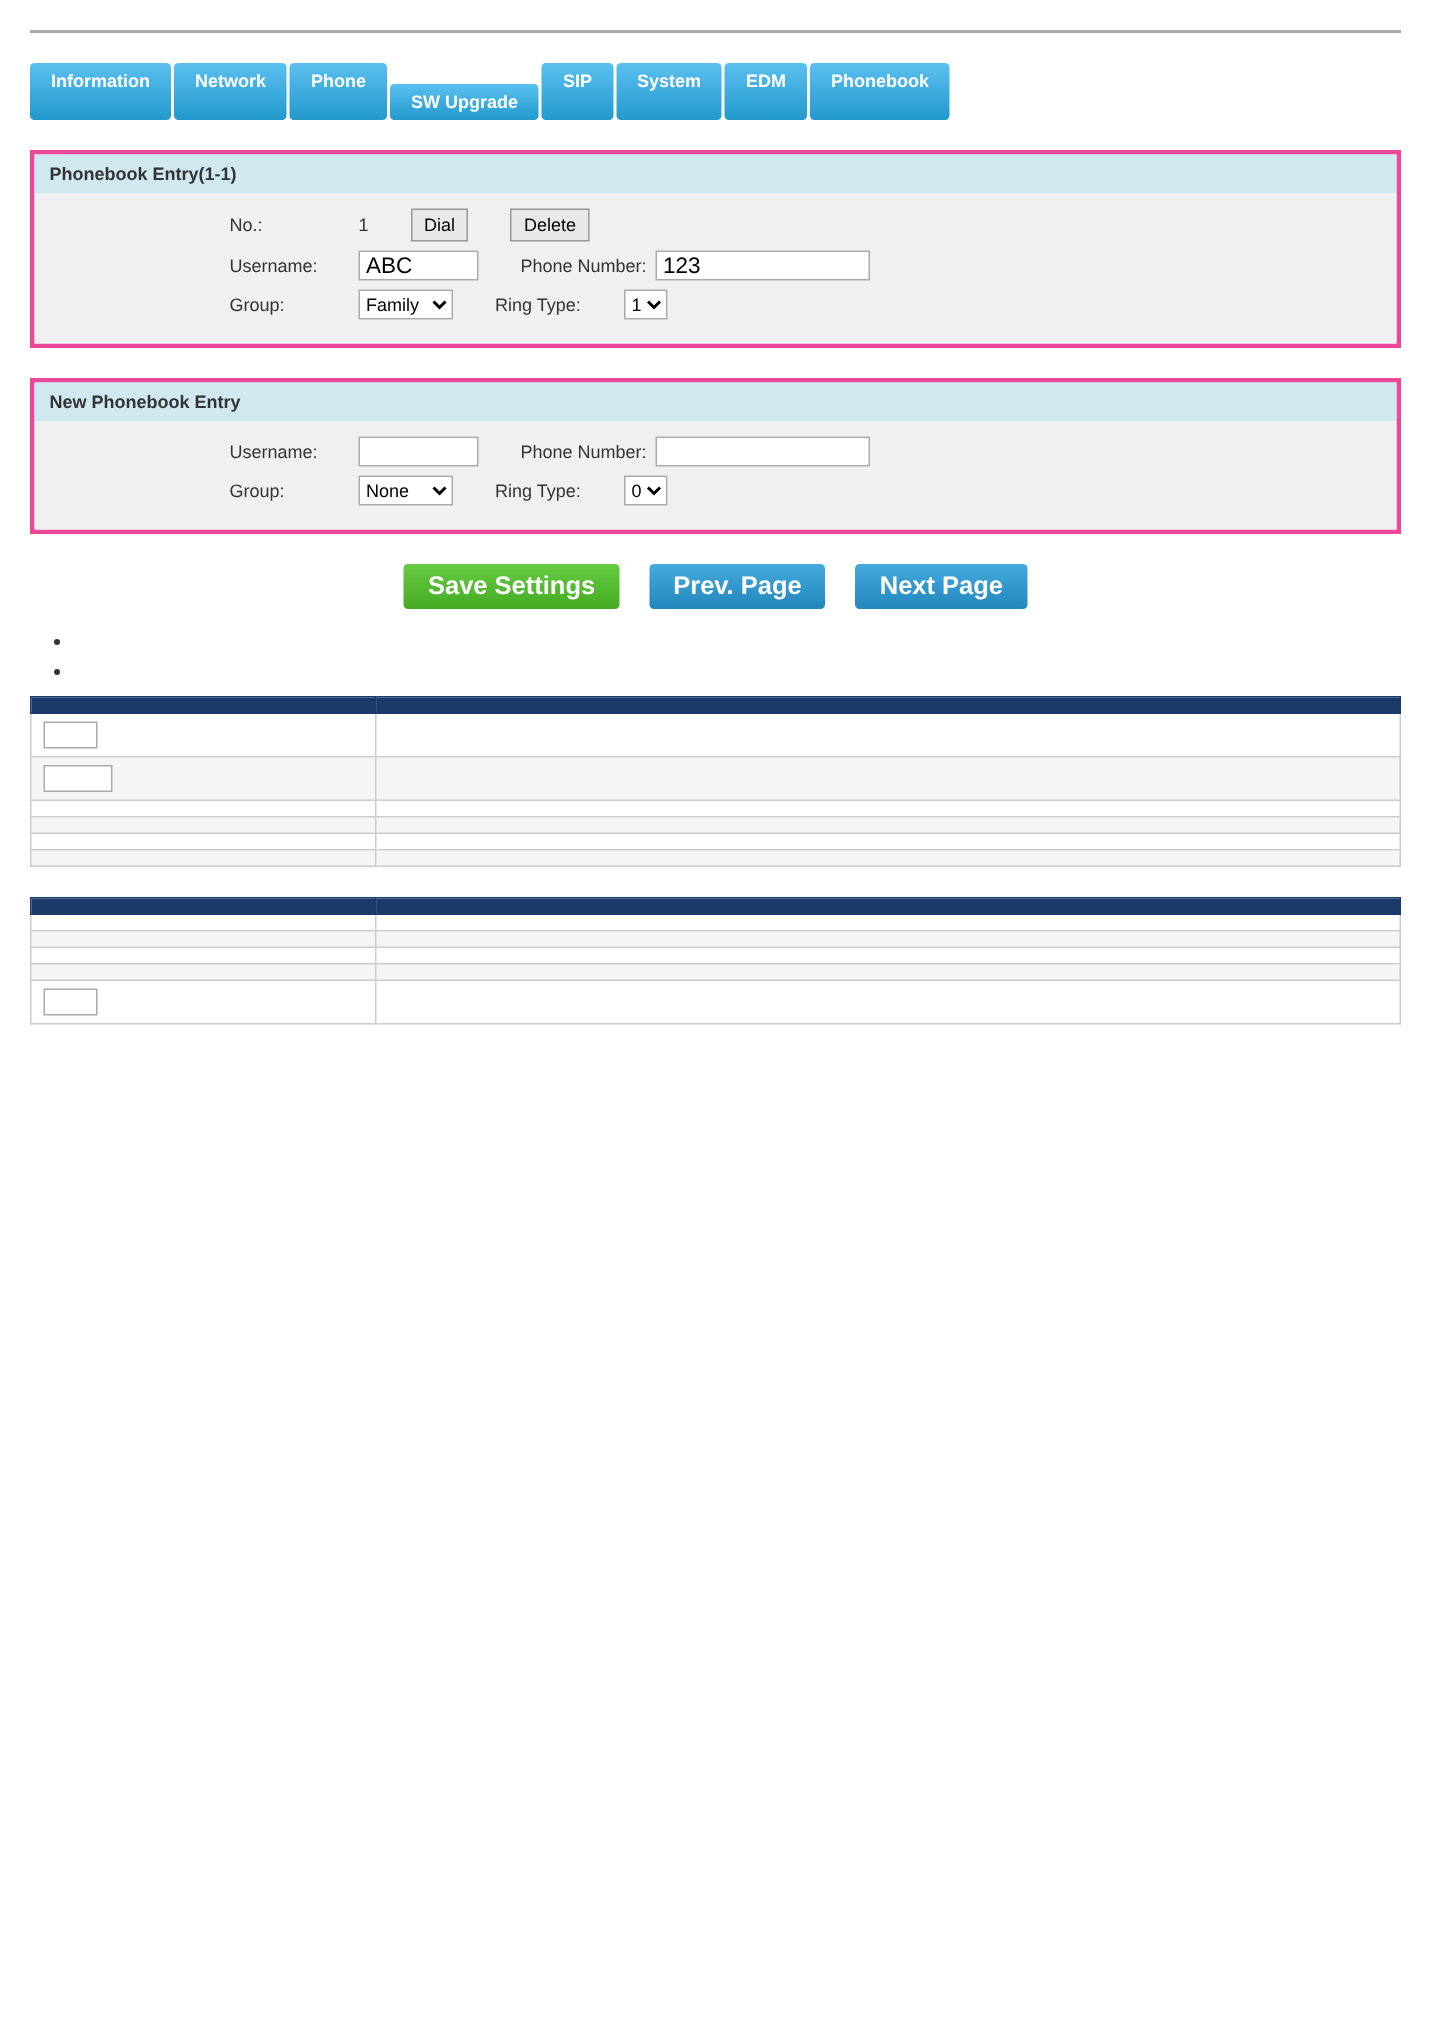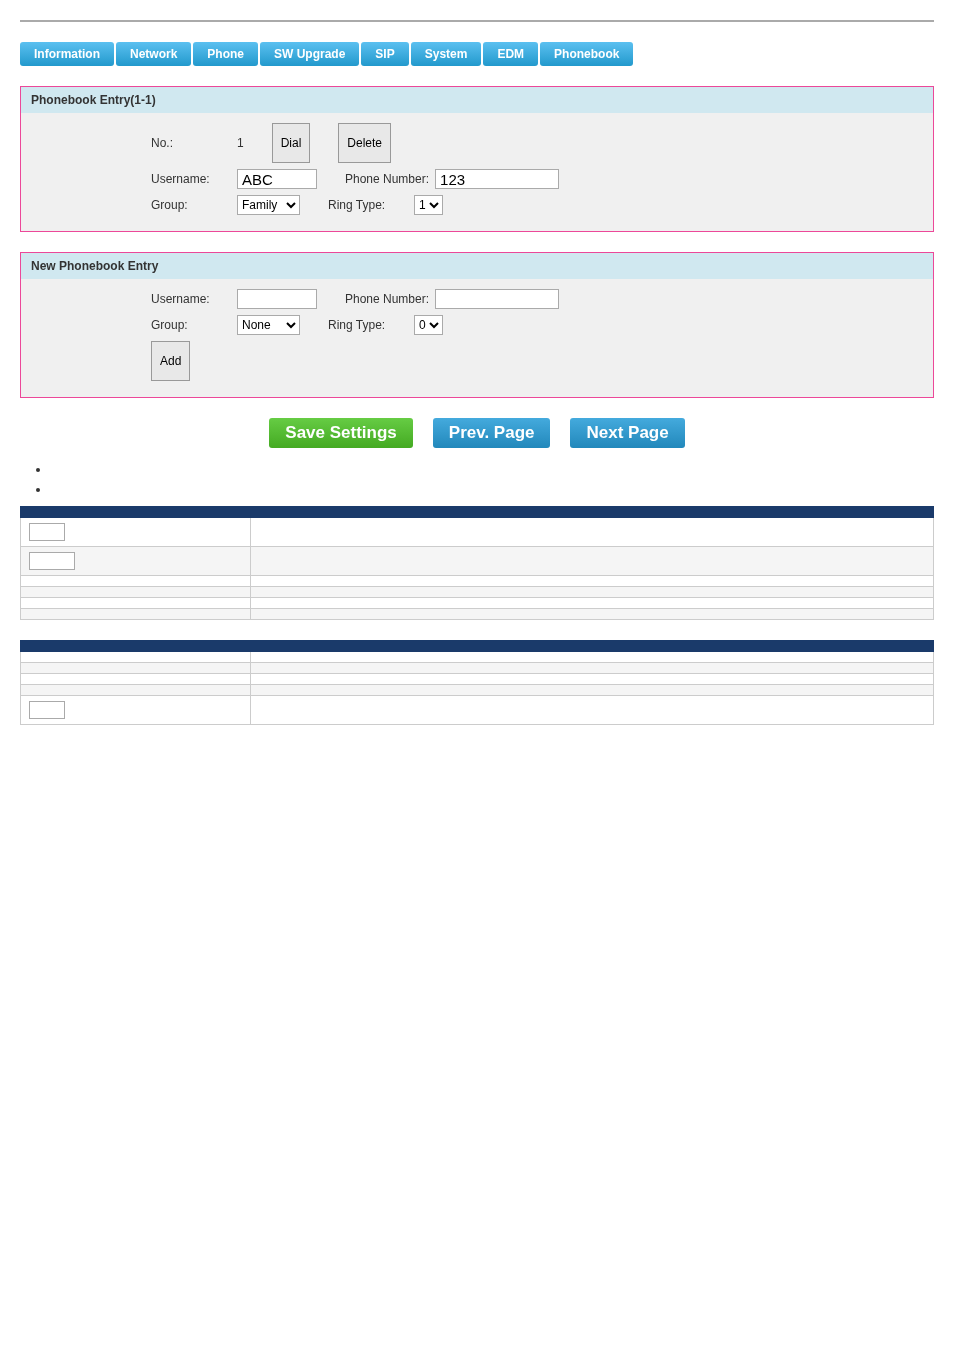--- a/index.html
+++ b/index.html
@@ -26,28 +26,28 @@
       font-size: 12px;
       font-weight: bold;
       color: #fff;
       border-radius: 3px;
       cursor: pointer;
       white-space: nowrap;
     }
     .nav-tab.information { background: linear-gradient(to bottom, #5bc0f0, #2299cc); }
     .nav-tab.network { background: linear-gradient(to bottom, #5bc0f0, #2299cc); }
     .nav-tab.phone { background: linear-gradient(to bottom, #5bc0f0, #2299cc); }
-    .nav-tab.sw-upgrade { background: linear-gradient(to bottom, #5bc0f0, #2299cc); }
+    .nav-tab.sw-upgrade { background: linear-gradient(to bottom, #5bc0f0, #2299cc); margin-top: 14px; }
     .nav-tab.sip { background: linear-gradient(to bottom, #5bc0f0, #2299cc); }
     .nav-tab.system { background: linear-gradient(to bottom, #5bc0f0, #2299cc); }
     .nav-tab.edm { background: linear-gradient(to bottom, #5bc0f0, #2299cc); }
     .nav-tab.phonebook { background: linear-gradient(to bottom, #5bc0f0, #2299cc); }
 
     .content-area {
-      border: 1px solid #ec4899;
+      border: 3px solid #ec4899;
       margin-bottom: 20px;
     }
     .section-header {
       background: #d0e8f0;
       padding: 6px 10px;
       font-weight: bold;
       font-size: 12px;
       color: #333;
     }
     .section-body {
@@ -71,34 +71,34 @@
       font-size: 12px;
     }
     .form-input {
       border: 1px solid #aaa;
       padding: 2px 4px;
       font-size: 15px;
       background: #fff;
       height: 20px;
     }
     .form-input.medium { width: 80px; }
-    .form-input.long { width: 124px; }
+    .form-input.long { width: 143px; }
     select.form-select {
       border: 1px solid #aaa;
       font-size: 12px;
       height: 20px;
       background: #fff;
     }
     .btn {
       padding: 2px 8px;
       font-size: 12px;
       border: 1px solid #999;
       background: #e8e8e8;
       cursor: pointer;
-      height: 40px;
+      height: 22px;
     }
     .btn-action {
       padding: 5px 16px;
       font-size: 17px;
       font-weight: bold;
       color: #fff;
       border: none;
       border-radius: 3px;
       cursor: pointer;
     }
@@ -252,23 +252,20 @@
       <div class="form-group">
         <span class="form-label">Ring Type:</span>
         <select class="form-select">
           <option selected="">0</option>
           <option>1</option>
           <option>2</option>
           <option>3</option>
         </select>
       </div>
     </div>
-    <div class="form-row">
-      <button class="btn">Add</button>
-    </div>
   </div>
 </div>
 
 <div class="action-bar">
   <button class="btn-action btn-save">Save Settings</button>
   <button class="btn-action btn-prev">Prev. Page</button>
   <button class="btn-action btn-next">Next Page</button>
 </div>
 
 <ul class="bullets">

